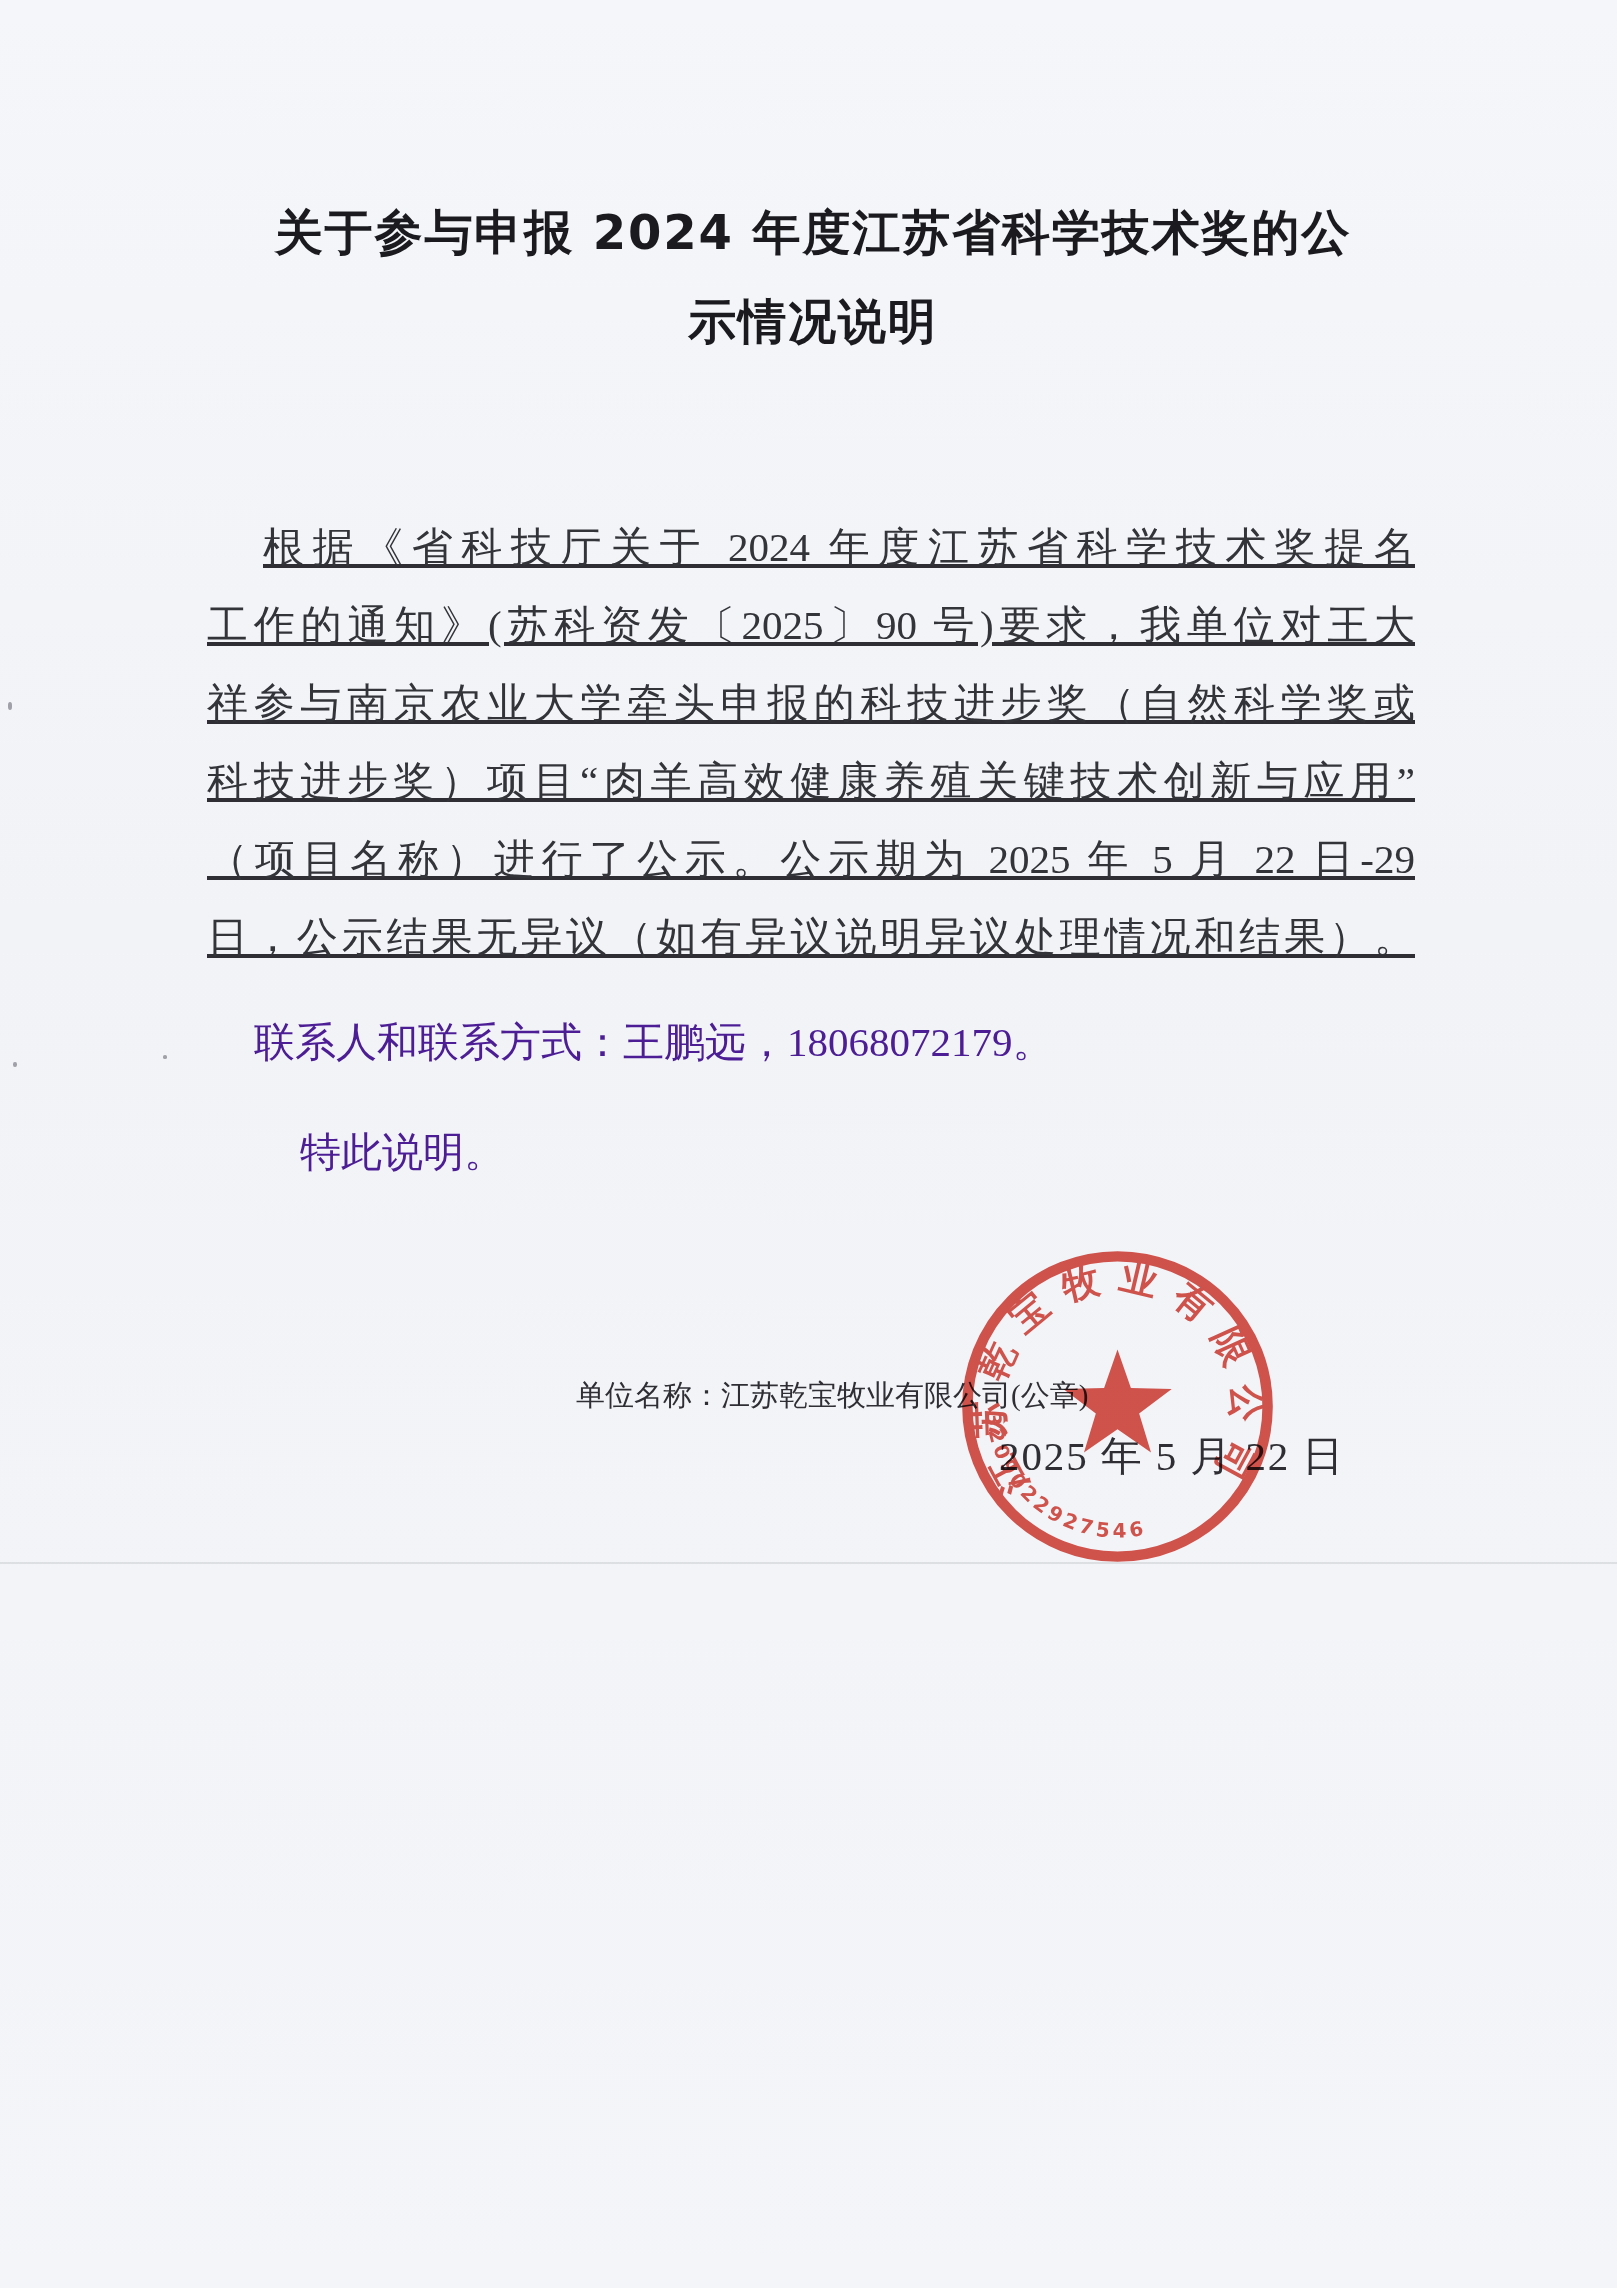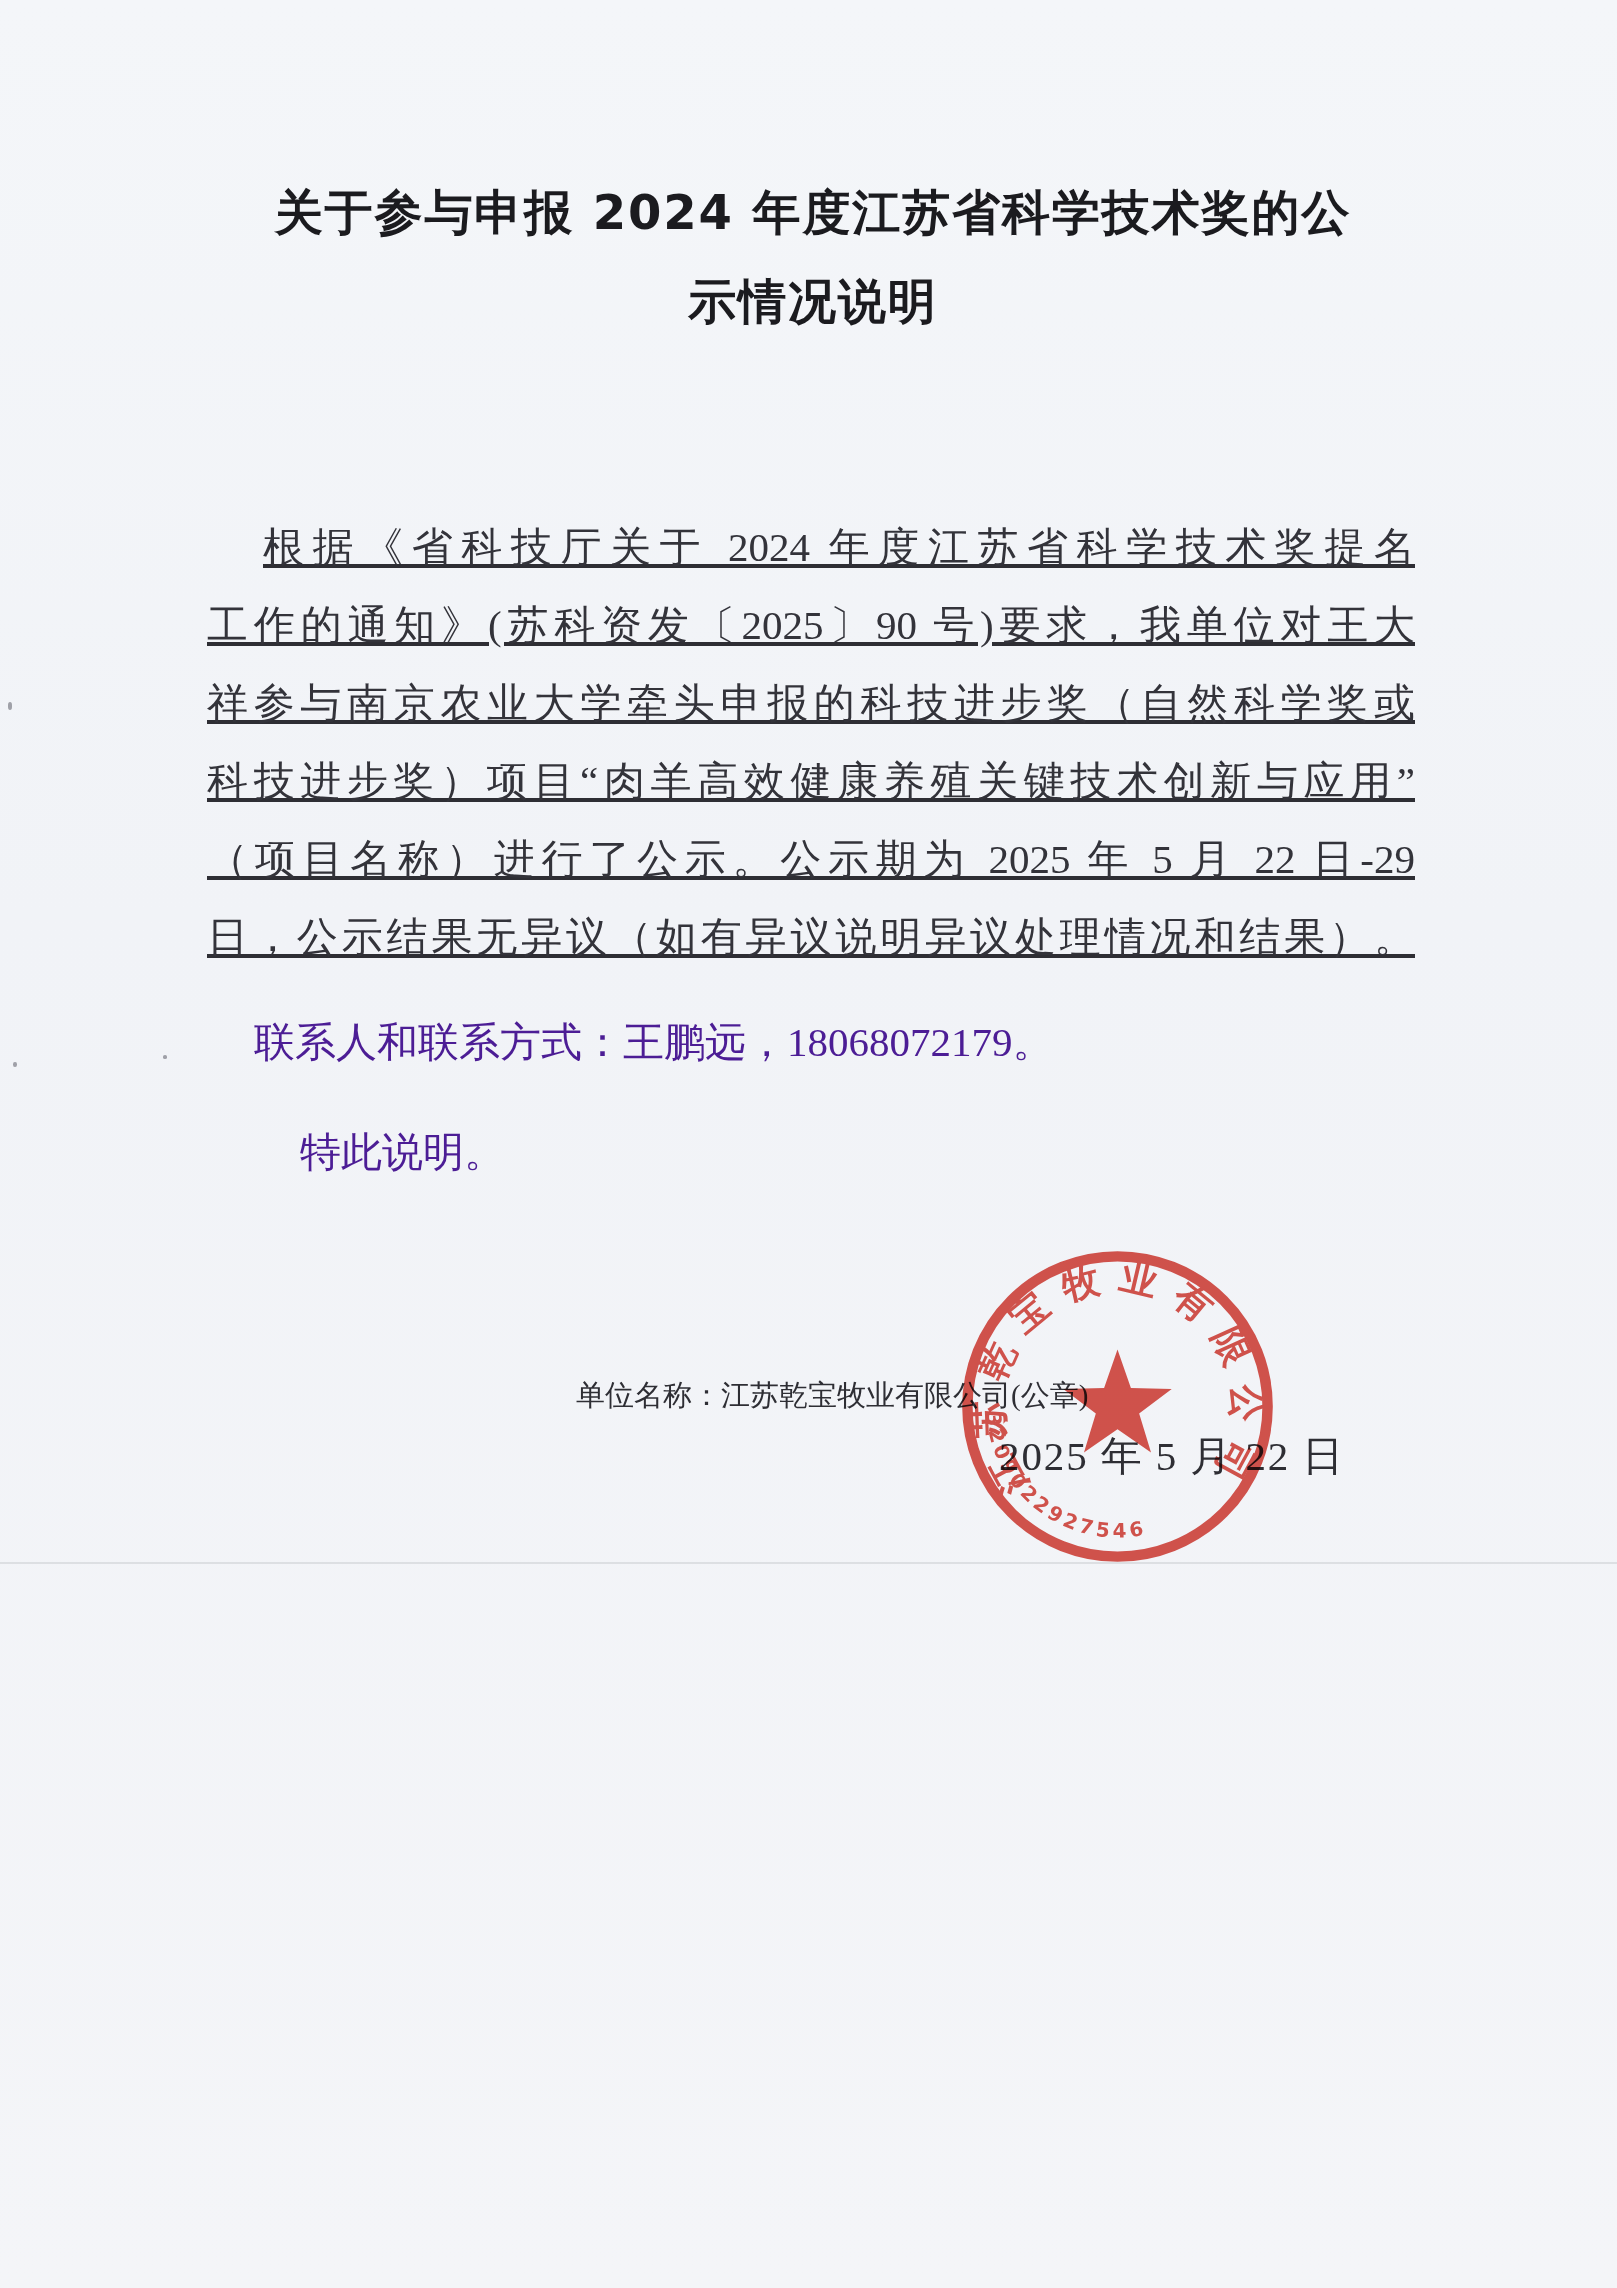--- a/index.html
+++ b/index.html
@@ -12,21 +12,21 @@
     font-family:"Liberation Serif","DejaVu Serif",serif;
     color:#2e2e34;
   }
   
   .page::before{
     content:"";position:absolute;inset:0;
     background:linear-gradient(180deg,#f4f6f9 0%,#f1f3f7 40%,#f4f5f8 100%);
     pointer-events:none;
   }
   .doc-title{
-    position:absolute;left:205px;right:196px;top:168px;
+    position:absolute;left:205px;right:196px;top:188px;
     text-align:center;
     font-family:"DejaVu Sans","Liberation Sans",sans-serif;
     font-weight:700;
     font-size:48px;
     line-height:89px;
     color:#1b1b1f;
     letter-spacing:1.9px;
   }
   .body-block{
     position:absolute;left:207px;top:508px;width:1208px;text-decoration:underline;

